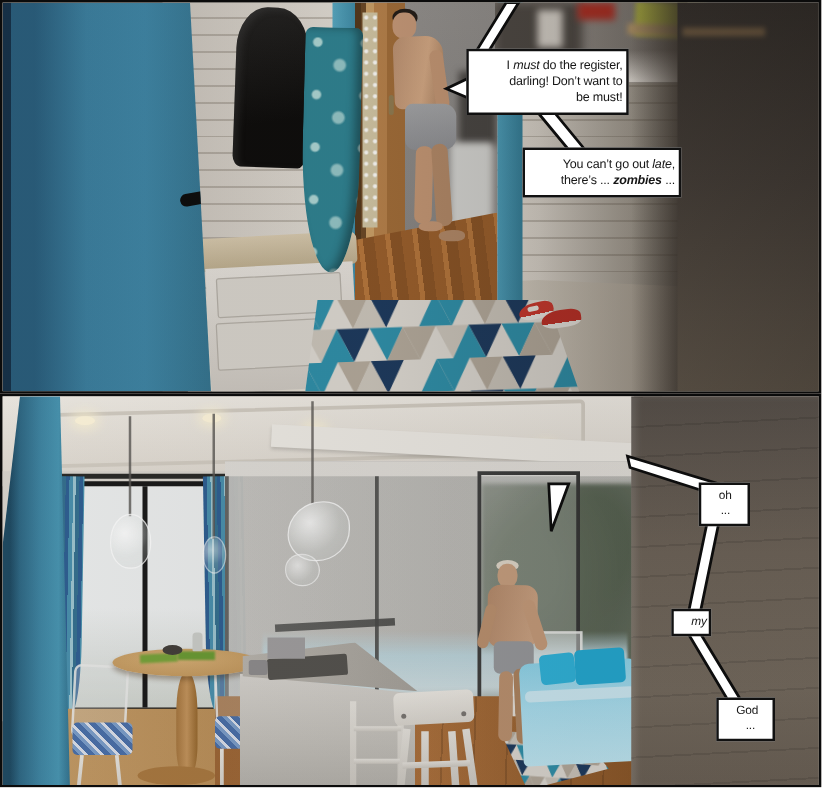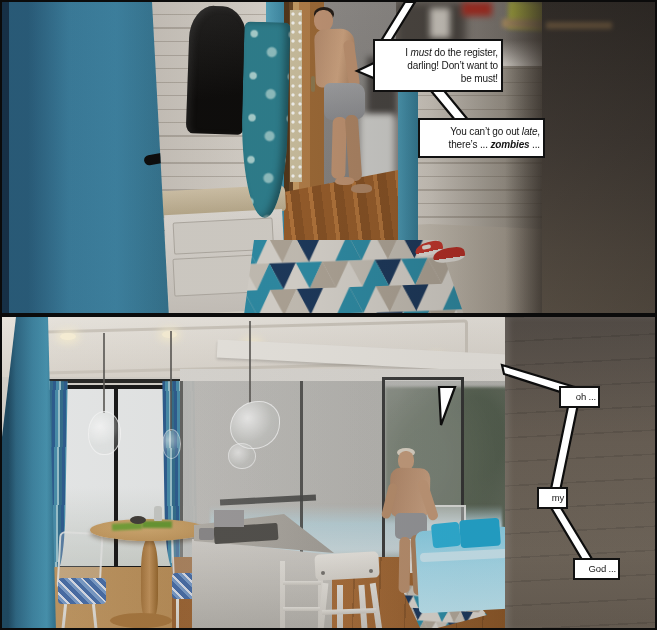--- a/index.html
+++ b/index.html
@@ -5,21 +5,21 @@
   html,body{margin:0;padding:0;background:#ffffff;}
   #comic-page{position:relative;width:660px;height:630px;background:#ffffff;overflow:hidden;
     font-family:"Liberation Sans",sans-serif;}
   .panel{position:absolute;left:0;width:657px;height:315px;border:2px solid #0b0b0b;
     box-sizing:border-box;overflow:hidden;background:#beb9b1;}
   .abs{position:absolute;}
   
   .bubble{position:absolute;background:#ffffff;border:2.5px solid #111;color:#161616;
     font-size:10px;line-height:1.3;letter-spacing:-0.15px;text-align:right;
     padding:5px 3px;box-sizing:border-box;z-index:40;}
-  .bubble.small{font-size:9.5px;padding:3px 2px;border-width:2px;}
+  .bubble.small{font-size:9.5px;padding:3px 14px;border-width:2px;}
   .tails{position:absolute;left:0;top:0;z-index:35;}
   .dim{position:absolute;left:0;top:0;right:0;bottom:0;z-index:30;pointer-events:none;}
   
   .shiplap{background:
     repeating-linear-gradient(180deg, rgba(95,85,72,0) 0 12px, rgba(95,85,72,.28) 12px 13.5px),
     linear-gradient(90deg,#c9c3bb,#e0dbd3 34%,#efeae2 52%,#d7d1c8 70%,#a49d92 88%,#8d867b);}
   .floor1{background:linear-gradient(90deg,#ded8cd 0 28%,#d0c9bd 52%,#a89f92 74%,#6f675c);}
   .teal-door{background:linear-gradient(90deg,#16324a 0 7px,#2a5f7e 7px 26px,#3c80a0 40%,#3f86a6 68%,#35748f);
     clip-path:polygon(0 0,150px 0,167px 315px,0 315px);}
   .coat{background:linear-gradient(170deg,#242322,#0e0d0c 70%);
@@ -321,16 +321,16 @@
     <div class="dim" style="background:linear-gradient(90deg,rgba(25,22,20,.04),rgba(25,22,20,.1) 70%);"></div>
 
     <svg class="tails" width="657" height="313">
       <polygon points="437,70 453,70 439,108" fill="#fff" stroke="#0d0d0d" stroke-width="2.2"></polygon>
       <polygon points="500,48 502,57 574,80 576,71" fill="#fff" stroke="#0d0d0d" stroke-width="2.2"></polygon>
       <polygon points="567,85 576,87 558,174 549,172" fill="#fff" stroke="#0d0d0d" stroke-width="2.2"></polygon>
       <polygon points="548,189 556,186 590,242 582,246" fill="#fff" stroke="#0d0d0d" stroke-width="2.2"></polygon>
     </svg>
 
     <div class="bubble small" style="left:557px;top:69px;width:41px;min-height:21px;">oh ...</div>
-    <div class="bubble small" style="left:535px;top:170px;width:31px;min-height:21px;">my</div>
+    <div class="bubble small" style="left:535px;top:170px;width:31px;min-height:21px;font-style:italic;">my</div>
     <div class="bubble small" style="left:571px;top:241px;width:47px;min-height:22px;">God ...</div>
   </div>
 </div>
 
 </body></html>

